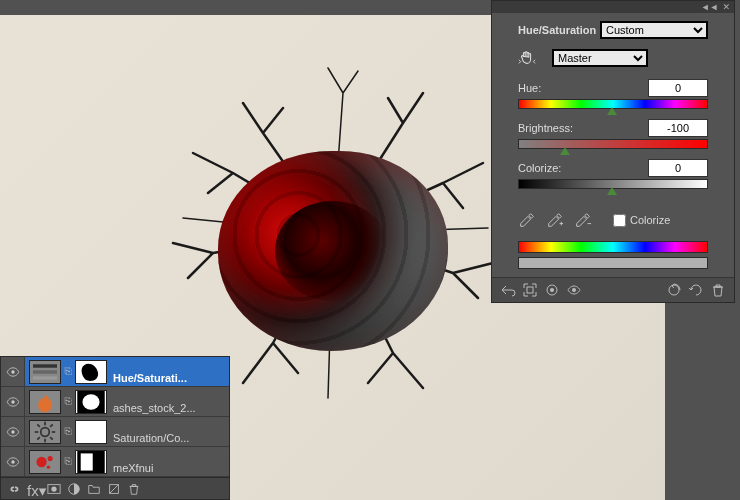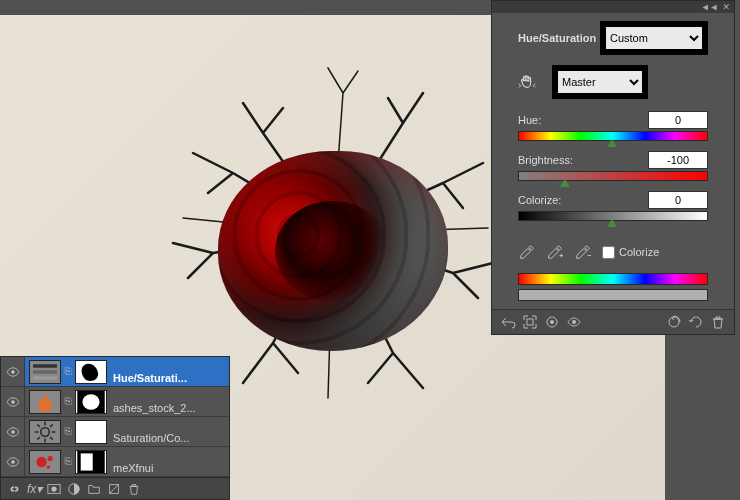--- a/index.html
+++ b/index.html
@@ -33,36 +33,36 @@
 
 .adj-panel { position: absolute; right:5px; top:0; width: 244px; background: #535353; border: 1px solid #2a2a2a; color:#d8d8d8; }
 .topbar { height: 12px; background: #3a3a3a; display:flex; justify-content:flex-end; align-items:center; gap:4px; padding-right:4px; }
 .topbar span { font-size:9px; color:#aaa; cursor:default; }
 .tabbar { display:flex; background:#414141; height:22px; align-items:flex-end; }
 .tab { padding: 4px 10px; background:#535353; color:#ddd; border-top:1px solid #666; border-right:1px solid #333; font-size:11px; }
 .tabmenu { margin-left:auto; padding:4px 6px; color:#aaa; }
 .adj-body { padding: 8px 26px 4px; }
 .title-row { display:flex; align-items:center; margin-bottom:10px; }
 .title-row .t { font-weight:bold; color:#ddd; flex:1; }
-select { background:#eaeaea; border:6px solid #000000; font-size:11px; height:34px; }
+select { background:#eaeaea; border:2px solid #000000; font-size:11px; height:18px; }
 .tool-row { display:flex; align-items:center; gap:16px; margin-bottom:12px; }
 .hand { width:18px; height:18px; }
 .slider-block { margin-bottom: 10px; }
 .srow { display:flex; align-items:center; margin-bottom:2px; }
 .srow label { flex:1; color:#ddd; }
 .srow input[type=text] { width:60px; height:18px; background:#fff; border:1px solid #333; text-align:center; font-size:11px; }
 .track { position:relative; height:10px; border:1px solid #2a2a2a; }
 .track.hue { background: linear-gradient(90deg, #f00, #ff0 17%, #0f0 33%, #0ff 50%, #00f 67%, #f0f 83%, #f00); }
 .track.sat { background: linear-gradient(90deg, #808080, #f00); }
 .track.light { background: linear-gradient(90deg, #000, #808080, #fff); }
 .handle { position:absolute; top:7px; width:12px; height:10px; transform:translateX(-50%); }
 .handle::before { content:""; display:block; width:0; height:0; border-left:5px solid transparent; border-right:5px solid transparent; border-bottom:8px solid #4a8a3a; }
 .eyedrops { display:flex; gap:10px; align-items:center; margin: 22px 0 12px; }
 .eyedrops svg { width:18px; height:18px; }
-.chk { display:flex; align-items:center; gap:4px; margin-left:0; }
+.chk { display:flex; align-items:center; gap:4px; margin-left:11px; }
 .chk input { width:13px; height:13px; }
 .spectrum { height:12px; border:1px solid #2a2a2a; background: linear-gradient(90deg, #f00, #ff0 17%, #0f0 33%, #0ff 50%, #00f 67%, #f0f 83%, #f00); margin-bottom:4px; }
 .spectrum.gray { background: #b0b0b0; }
 .adj-footer { display:flex; align-items:center; gap:6px; padding:4px 8px; border-top:1px solid #333; background:#4a4a4a; }
 .adj-footer .sp { flex:1; }
 .adj-footer svg { width:16px; height:16px; fill:#bbb; }
 </style>
 </head>
 <body>
 
@@ -183,21 +183,21 @@
             </svg>
           </span>
           <span class="layer-name">meXfnui</span>
         </div>
       </div>
     </div>
   <div class="layers-footer">
     <svg viewBox="0 0 16 16">
         <path d="M4 8a3 3 0 013-3h1v2H7a1 1 0 100 2h1v2H7a3 3 0 01-3-3zm5-3h1a3 3 0 010 6h-1v-2h1a1 1 0 100-2h-1V5z"></path>
       </svg>
-    <span class="fi" style="font-style:italic;font-size:12px">fx▾</span>
+    <span class="fi" style="font-size:15px">fx▾</span>
     <svg viewBox="0 0 16 16">
         <rect x="1" y="3" width="14" height="10" fill="none" stroke="#bbb"></rect>
         <circle cx="8" cy="8" r="3"></circle>
       </svg>
     <svg viewBox="0 0 16 16">
         <circle cx="8" cy="8" r="6" fill="none" stroke="#bbb"></circle>
         <path d="M8 2a6 6 0 010 12z"></path>
       </svg>
     <svg viewBox="0 0 16 16">
         <path d="M2 4h4l1 2h7v7H2z" fill="none" stroke="#bbb"></path>

